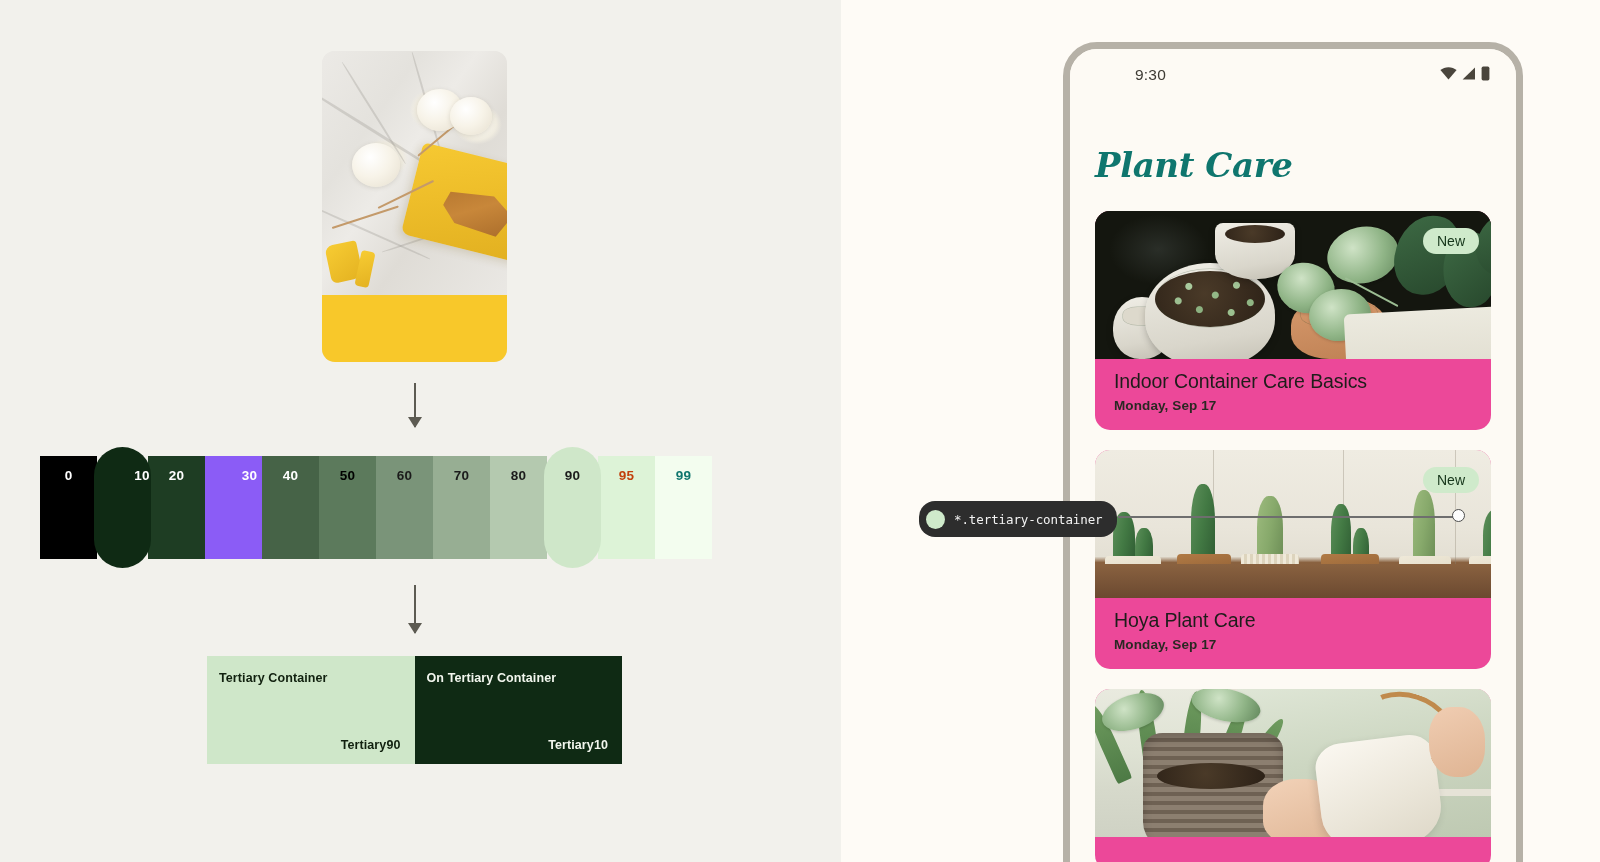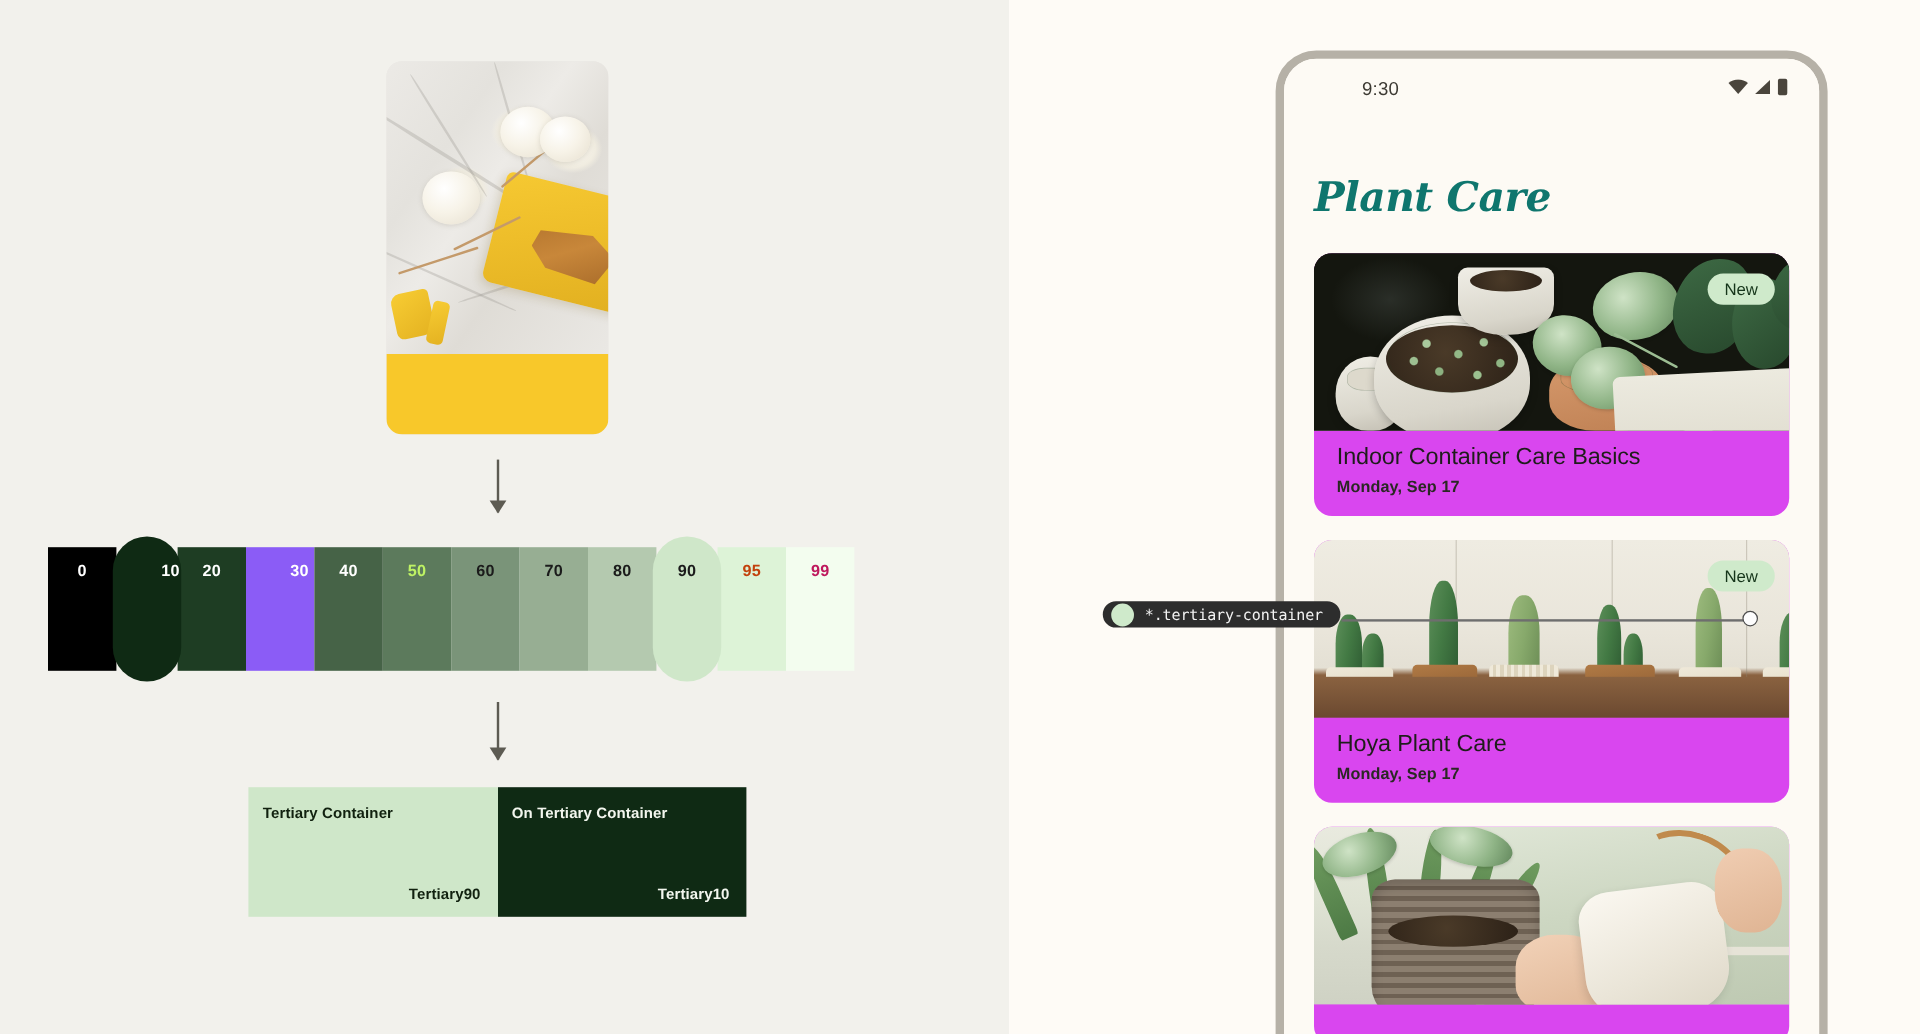--- a/index.html
+++ b/index.html
@@ -152,21 +152,21 @@
     font-family: "DejaVu Serif", "Liberation Serif", serif;
     font-weight: 700; font-style: italic;
     font-size: 34px; letter-spacing: -0.4px;
     color: #0f766e;
   }
 
   
   #card-list { margin-top: 26px; padding: 0 25px; }
   .card {
     position: relative;
-    background: #d946ef;
+    background: #ec4899;
     border-radius: 15px;
     overflow: hidden;
     margin-bottom: 20px;
   }
   .card-media { position: relative; height: 148px; overflow: hidden; }
   .card-body { padding: 11px 19px 17px 19px; }
   .card-title { font-size: 19.5px; color: #1e1d1a; letter-spacing: -0.1px; }
   .card-date { font-size: 13.5px; font-weight: 700; color: #2a2823; margin-top: 5px; letter-spacing: .1px; }
   .badge {
     position: absolute; right: 12px; top: 17px;
@@ -270,21 +270,21 @@
   }
   #hand2 {
     position: absolute; left: 168px; bottom: -6px; width: 78px; height: 64px;
     border-radius: 42% 46% 30% 34%;
     background: linear-gradient(160deg, #f2d2b8 0%, #e0b797 100%);
   }
 
   
   #inspector-tooltip {
     position: absolute; left: 919px; top: 501px;
-    height: 22px; display: flex; align-items: center; gap: 9px;
+    height: 36px; display: flex; align-items: center; gap: 9px;
     background: #2d2d2d; border-radius: 16px;
     padding: 0 14px 0 7px;
     z-index: 40;
   }
   #tooltip-dot {
     width: 19px; height: 19px; border-radius: 50%; background: #cfeacb;
     flex: 0 0 auto;
   }
   #tooltip-label {
     font-family: "DejaVu Sans Mono", "Liberation Mono", monospace;
@@ -348,39 +348,39 @@
         </div>
         <div class="tone" style="background: rgb(30, 61, 35); color: rgb(255, 255, 255); flex: 0 0 57px;">
           <span>20</span>
         </div>
         <div class="tone" style="background: #8b5cf6; color: rgb(255, 255, 255); flex: 0 0 57px; padding-left: 32px;">
           <span>30</span>
         </div>
         <div class="tone" style="background: rgb(70, 99, 71); color: rgb(255, 255, 255); flex: 0 0 57px;">
           <span>40</span>
         </div>
-        <div class="tone" style="background: rgb(92, 122, 92); color: #bef264; flex: 0 0 57px;">
+        <div class="tone" style="background: rgb(92, 122, 92); color: #000000; flex: 0 0 57px;">
           <span>50</span>
         </div>
         <div class="tone" style="background: rgb(122, 148, 121); color: rgb(27, 27, 27); flex: 0 0 57px;">
           <span>60</span>
         </div>
         <div class="tone" style="background: rgb(151, 174, 147); color: rgb(27, 27, 27); flex: 0 0 57px;">
           <span>70</span>
         </div>
         <div class="tone" style="background: rgb(180, 201, 175); color: rgb(27, 27, 27); flex: 0 0 57px;">
           <span>80</span>
         </div>
         <div class="tone selected" style="background: rgb(207, 231, 201); color: rgb(27, 27, 27); flex: 0 0 57px;">
           <span>90</span>
         </div>
         <div class="tone" style="background: rgb(221, 243, 215); color: #c2410c; flex: 0 0 57px;">
           <span>95</span>
         </div>
-        <div class="tone" style="background: rgb(243, 253, 239); color: #be185d; flex: 0 0 57px;">
+        <div class="tone" style="background: rgb(243, 253, 239); color: #0f766e; flex: 0 0 57px;">
           <span>99</span>
         </div>
       </div>
 
     <div class="arrow-wrap" id="arrow-2">
       <div class="arrow-line"></div>
       <div class="arrow-head"></div>
     </div>
 
     <div id="role-row">

